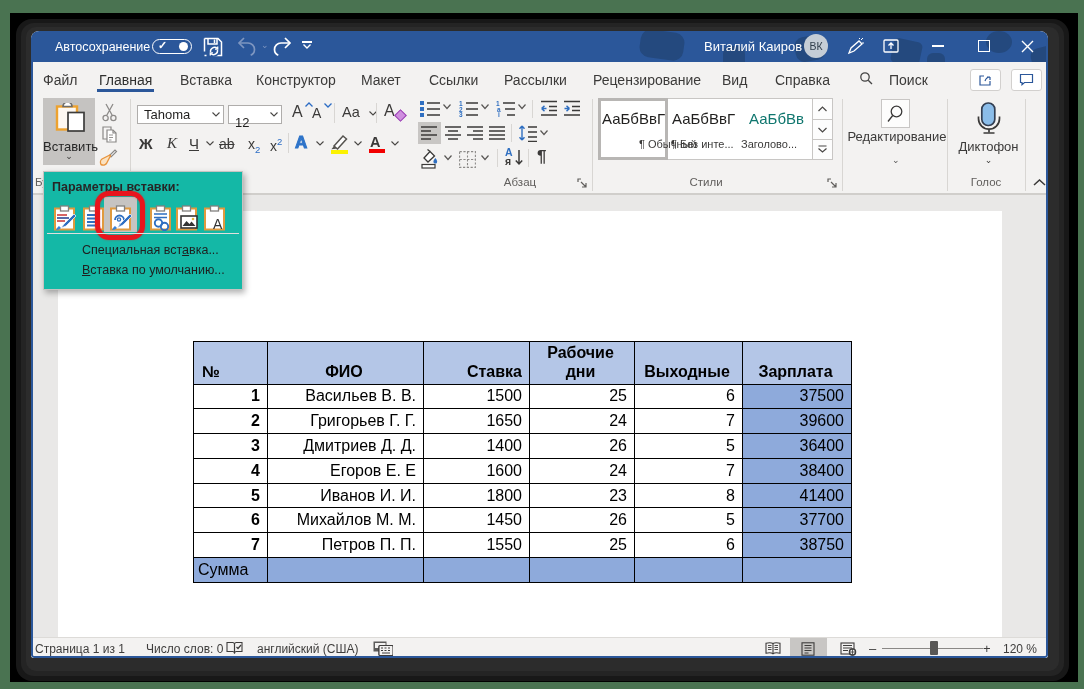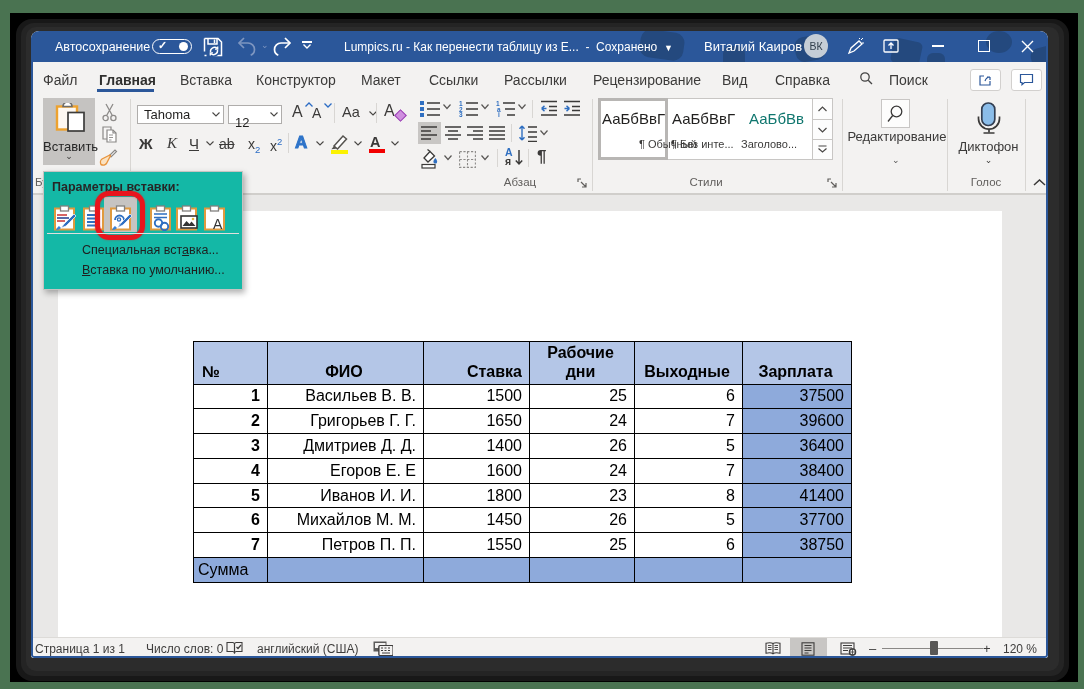--- a/index.html
+++ b/index.html
@@ -68,21 +68,20 @@
 
     <svg class="abs" style="left:240px;top:6px" width="22" height="19" viewBox="0 0 22 19" fill="none" stroke="#fff" stroke-width="1.7">
       <path d="M14 1 L19 6 L14 11"></path>
       <path d="M19 6 H10 a6.5 6.5 0 00-6.5 6.5 c0 2.6 1.6 4.8 3.8 5.7"></path>
     </svg>
 
     <div class="abs" style="left:271px;top:10px;width:10px;height:1.6px;background:#fff"></div>
     <svg class="abs" style="left:272px;top:13px" width="8" height="5" viewBox="0 0 8 5" fill="none" stroke="#fff" stroke-width="1.4">
         <path d="M0.5 0.5 L4 4 L7.5 0.5"></path>
       </svg>
-    <div class="abs" style="left:313px;top:8.5px;font-size:12px;white-space:nowrap">Lumpics.ru - Как перенести таблицу из E...&nbsp; -&nbsp; Сохранено&nbsp; <span style="font-size:9px">▼</span></div>
     <div class="abs" style="left:673px;top:8px">Виталий Каиров</div>
     <div class="abs" style="left:773px;top:3px;width:24px;height:24px;background:#c5cdd6;border-radius:50%;color:#33404d;font-size:10.5px;text-align:center;line-height:24px">ВК</div>
 
     <svg class="abs" style="left:814px;top:6px" width="20" height="20" viewBox="0 0 20 20" fill="none" stroke="#fff" stroke-width="1.3">
       <path d="M4 16 l2-5 8-7 3 3 -8 7 z"></path>
         <path d="M14 2 l1-1 M17 6 l2 0 M16 3 l2-2" stroke-width="1"></path>
     </svg>
 
     <svg class="abs" style="left:851px;top:6px" width="18" height="18" viewBox="0 0 18 18" fill="none" stroke="#fff" stroke-width="1.3">
       <rect x="2" y="3" width="14" height="12" rx="1"></rect>
@@ -90,21 +89,21 @@
     </svg>
     <div class="abs" style="left:901px;top:14px;width:12px;height:1.6px;background:#fff"></div>
     <div class="abs" style="left:947px;top:9px;width:12px;height:12px;border:1.6px solid #fff"></div>
     <svg class="abs" style="left:990px;top:9px" width="13" height="13" viewBox="0 0 13 13" stroke="#fff" stroke-width="1.4">
         <path d="M1 1 L12 12 M12 1 L1 12"></path>
       </svg>
   </div>
 
   <div class="tabs">
     <div class="tab" style="left:12px">Файл</div>
-    <div class="tab" style="left:68px;font-weight:bold;color:#30302f">Главная</div>
+    <div class="tab" style="left:68px;font-weight:normal;color:#30302f">Главная</div>
     <div class="abs" style="left:66px;top:27px;width:57px;height:3px;background:#2b579a"></div>
     <div class="tab" style="left:149px">Вставка</div>
     <div class="tab" style="left:225px">Конструктор</div>
     <div class="tab" style="left:330px">Макет</div>
     <div class="tab" style="left:398px">Ссылки</div>
     <div class="tab" style="left:473px">Рассылки</div>
     <div class="tab" style="left:562px">Рецензирование</div>
     <div class="tab" style="left:691px">Вид</div>
     <div class="tab" style="left:744px">Справка</div>
     <svg class="abs" style="left:828px;top:9px" width="15" height="15" viewBox="0 0 15 15" fill="none" stroke="#444" stroke-width="1.3">

